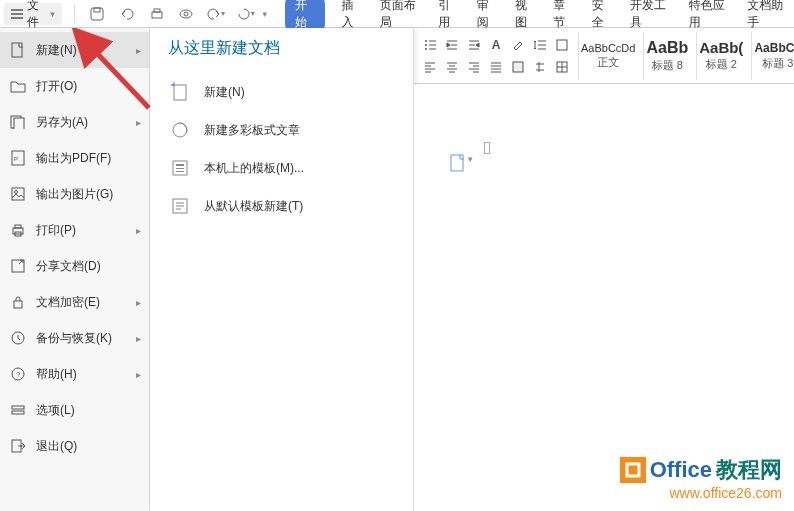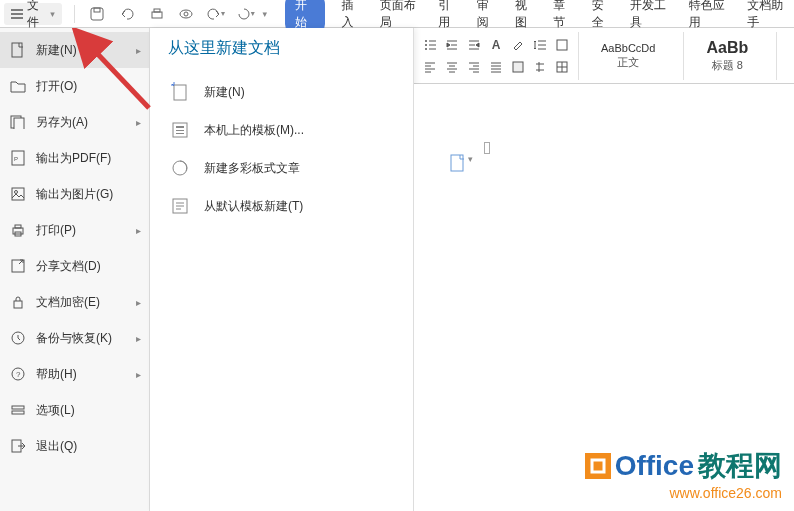--- a/index.html
+++ b/index.html
@@ -56,21 +56,21 @@
       padding: 4px 6px;
       gap: 6px;
       background: #fff;
     }
     .ribbon-group { display: flex; flex-direction: column; gap: 2px; }
     .mini-row { display: flex; gap: 2px; align-items: center; }
     .mini-btn { width: 20px; height: 20px; display: flex; align-items: center; justify-content: center; color: #555; border: 1px solid transparent; }
     .style-box {
       height: 48px; border-left: 1px solid #e0e0e0;
       display: flex; flex-direction: column; align-items: center; justify-content: center;
-      padding: 0 22px;
+      padding: 0 2px;
       font-size: 10px;
     }
     .style-preview { font-family: Arial; }
     .style-label { color: #555; font-size: 11px; margin-top: 1px; }
     .left-panel {
       position: absolute;
       top: 28px; left: 0;
       width: 150px;
       bottom: 0;
       background: #f7f7f7;
@@ -128,21 +128,21 @@
       z-index: 50;
     }
     .watermark {
       position: absolute;
       right: 12px; bottom: 10px;
       text-align: right;
       z-index: 60;
     }
     .wm-title {
       font-family: Arial, sans-serif;
-      font-size: 28px; font-weight: bold;
+      font-size: 22px; font-weight: bold;
       display: flex; align-items: center; justify-content: flex-end; gap: 4px;
     }
     .wm-title .o-icon {
       width: 26px; height: 26px; background: #f28c1c;
       display: inline-flex; align-items: center; justify-content: center;
       color: #fff; font-weight: bold; border-radius: 2px;
     }
     .wm-url { color: #f28c1c; font-size: 14px; font-family: Arial; text-align: right; }
     svg { display: block; }
   </style>
@@ -439,36 +439,36 @@
         <svg width="18" height="20">
           <rect x="3" y="3" width="12" height="15" fill="none" stroke="#888"></rect>
           <path d="M1 2l2 2M3 0v3M0 3h3" stroke="#4a7bd6"></path>
         </svg>
       </span>
     <span>新建(N)</span>
   </div>
   <div class="sub-item">
     <span class="sub-icon">
         <svg width="18" height="18">
+          <circle cx="9" cy="9" r="7" fill="none" stroke="#888"></circle>
+          <path d="M9 2 A7 7 0 0 1 15 12" fill="none" stroke="#888"></path>
+        </svg>
+      </span>
+    <span>新建多彩板式文章</span>
+  </div>
+  <div class="sub-item">
+    <span class="sub-icon">
+        <svg width="18" height="18">
           <rect x="2" y="2" width="14" height="14" fill="none" stroke="#888"></rect>
           <rect x="5" y="5" width="8" height="2" fill="#888"></rect>
           <rect x="5" y="9" width="8" height="1" fill="#888"></rect>
           <rect x="5" y="12" width="8" height="1" fill="#888"></rect>
         </svg>
       </span>
     <span>本机上的模板(M)...</span>
-  </div>
-  <div class="sub-item">
-    <span class="sub-icon">
-        <svg width="18" height="18">
-          <circle cx="9" cy="9" r="7" fill="none" stroke="#888"></circle>
-          <path d="M9 2 A7 7 0 0 1 15 12" fill="none" stroke="#888"></path>
-        </svg>
-      </span>
-    <span>新建多彩板式文章</span>
   </div>
   <div class="sub-item">
     <span class="sub-icon">
         <svg width="18" height="18">
           <rect x="2" y="2" width="14" height="14" fill="none" stroke="#888"></rect>
           <path d="M5 6h8M5 9h8M5 12h5" stroke="#888"></path>
         </svg>
       </span>
     <span>从默认模板新建(T)</span>
   </div>

